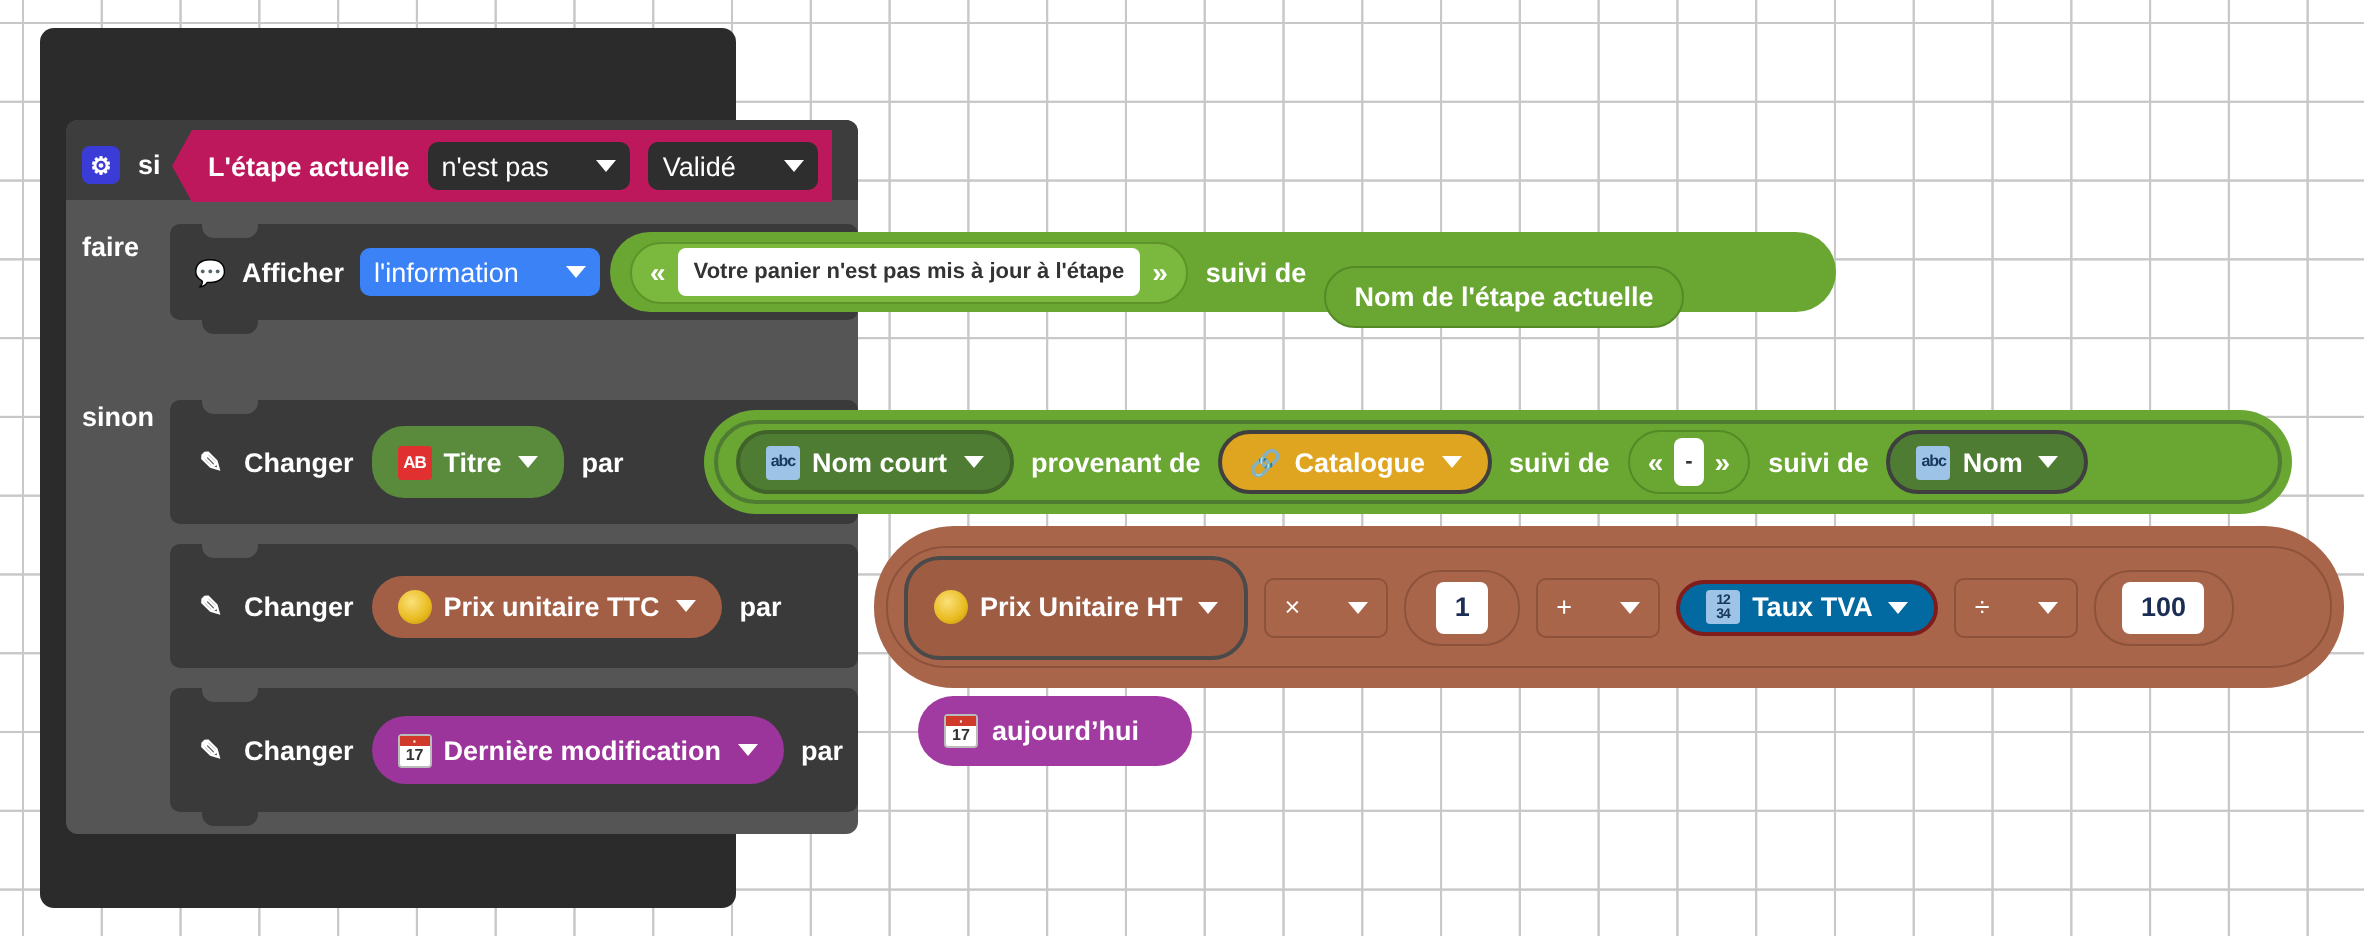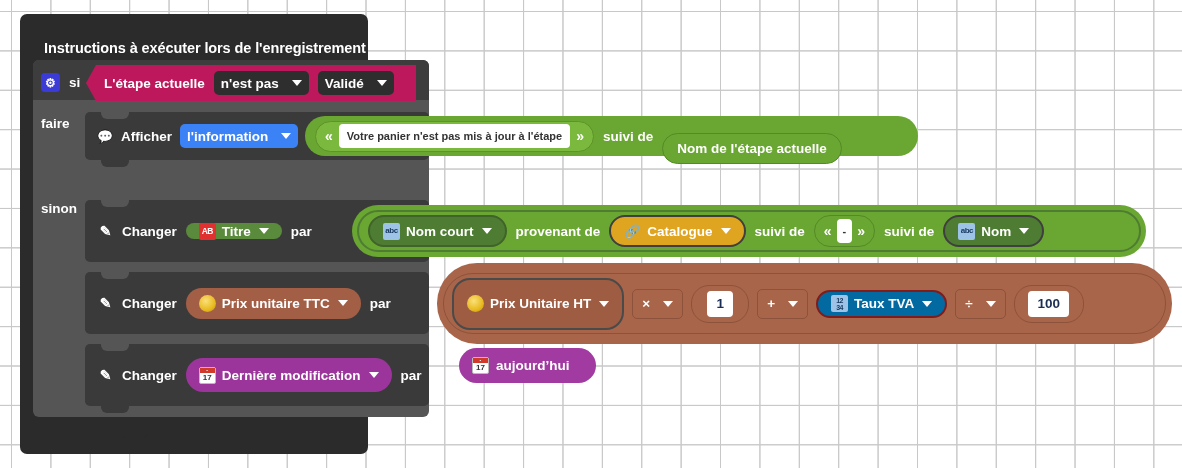--- a/index.html
+++ b/index.html
@@ -134,27 +134,27 @@
     height: 30px;
     white-space: nowrap;
     color: #ffffff;
     font-size: 13.5px;
     font-weight: bold;
   }
 
   .field-dd {
     display: inline-flex;
     align-items: center;
-    gap: 11px;
+    gap: 22px;
     border-radius: 5px;
     padding: 2px 7px;
     height: 24px;
     color: #ffffff;
     font-size: 13.5px;
-    font-weight: bold;
+    font-weight: normal;
     white-space: nowrap;
   }
   .caret {
     width: 0; height: 0;
     border-left: 5.5px solid transparent;
     border-right: 5.5px solid transparent;
     border-top: 6.5px solid #ffffff;
     margin-left: 2px;
     flex: none;
   }
@@ -210,21 +210,20 @@
     width: 19px; height: 19px; border-radius: 4px; font-size: 12px;
   }
 </style>
 </head>
 <body>
 
 <div id="grid"></div>
 <div id="canvas">
 
   <div class="outer-block">
-    <div class="outer-title">Instructions à exécuter lors de l'enregistrement</div>
     <div class="notch-dark" style="left:100px; top:417px; background:#2b2b2b;"></div>
   </div>
 
   <div class="if-block">
     <div class="if-hat"></div>
   </div>
 
   <div style="position:absolute; left:41px; top:73px; display:flex; align-items:center; gap:9px;">
     <span class="ico ico-gear">⚙</span>
     <span class="stmt-text">si</span>
@@ -274,21 +273,21 @@
     </div>
   </div>
 
   <div class="row-label" style="left:41px; top:201px;">sinon</div>
 
   <div class="stmt" style="left:85px; top:200px; width:344px; height:62px;">
     <div class="notch"></div>
     <div class="stmt-inner" style="gap:9px;">
       <span class="ico ico-pencil">✎</span>
       <span class="stmt-text">Changer</span>
-      <span class="pill" style="background:#5a8a3c; border-radius:16px; height:16px;">
+      <span class="pill" style="background:#5a8a3c; border-radius:16px; height:36px;">
         <span class="ico ico-ab">AB</span>
         <span>Titre</span>
         <i class="caret"></i>
       </span>
       <span class="stmt-text">par</span>
     </div>
   </div>
 
   <div style="position:absolute; left:352px; top:205px; width:794px; height:52px;
               background:#6aa632; border-radius:26px; padding:5px;">

